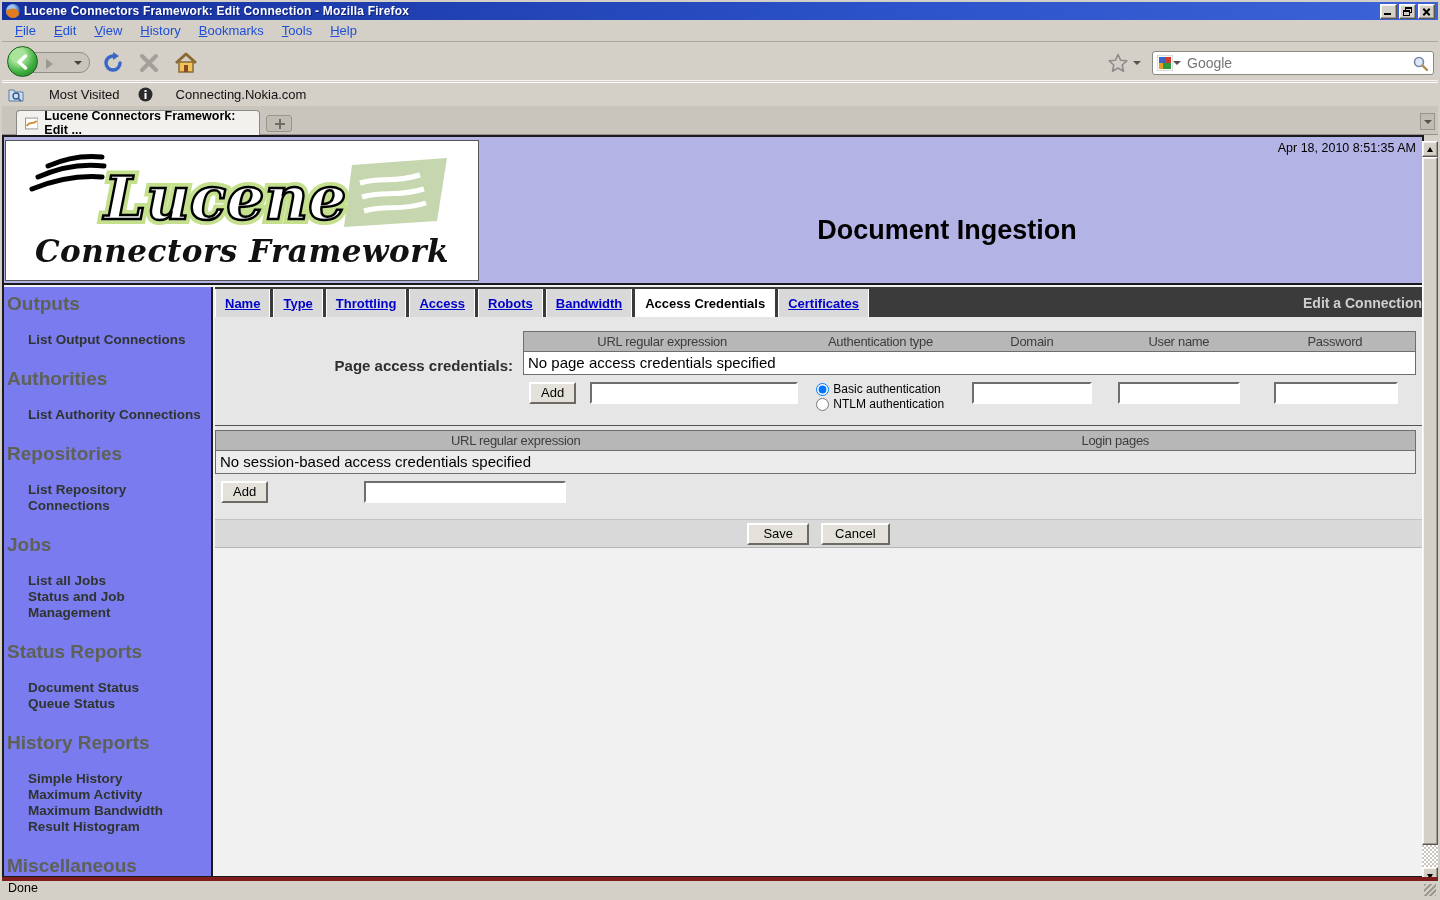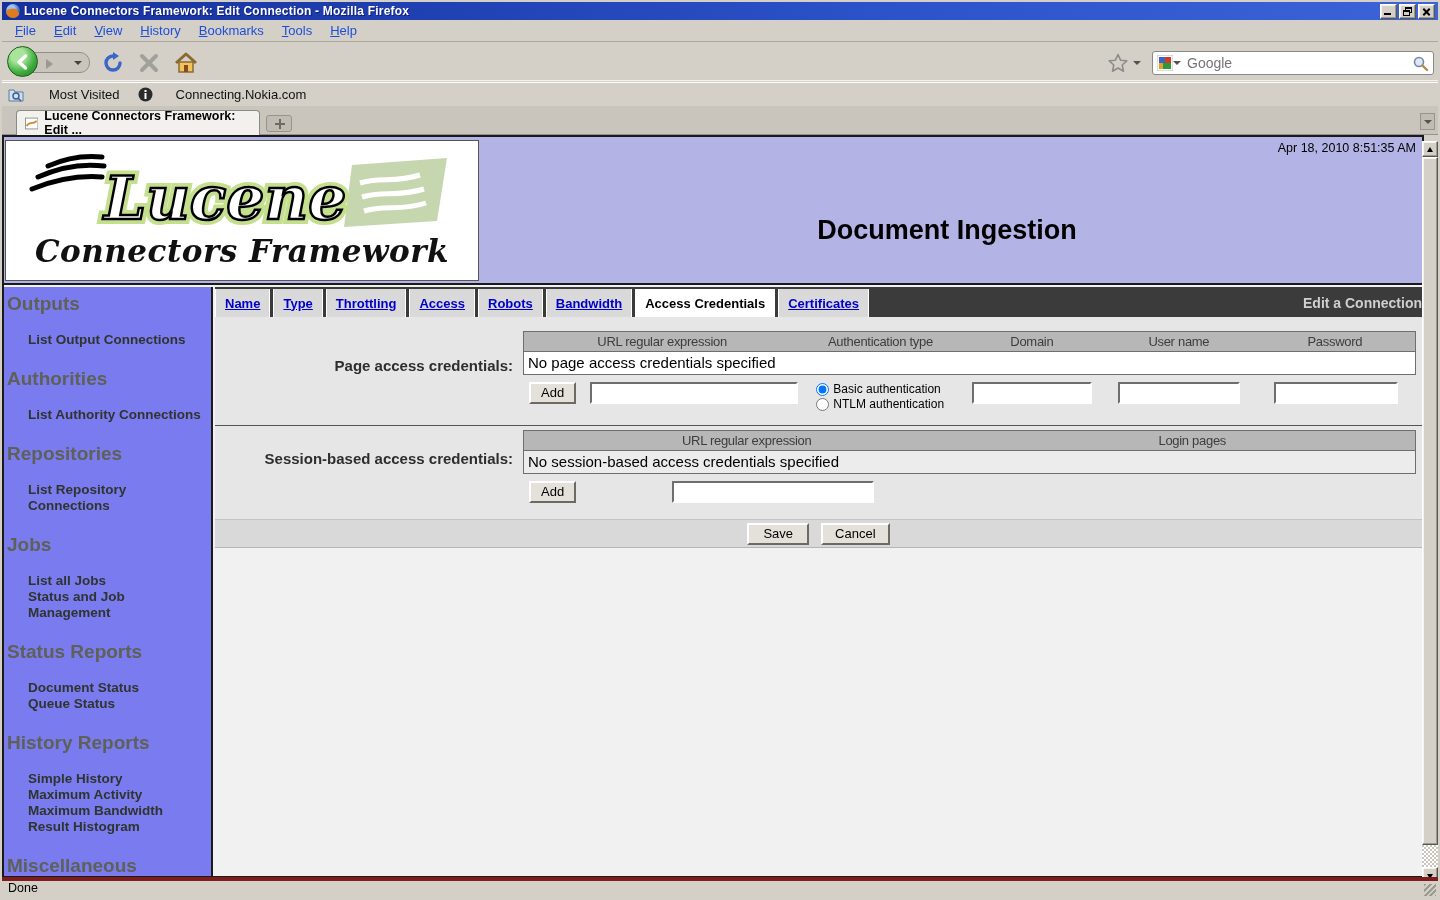--- a/index.html
+++ b/index.html
@@ -404,21 +404,20 @@
               <span class="acol" style="width:18%; justify-content:center">
                 <input class="tinput" style="width: 124px;" type="text">
               </span>
             </div>
           </div>
         </div>
 
         <div class="divider"></div>
 
         <div class="form-row" style="margin-top:4px">
-          <div class="label-col sess">Session-based access credentials:</div>
           <div class="field-col">
             <div class="thead">
               <span class="th" style="width:50%">URL regular expression</span>
               <span class="th" style="width:50%">Login pages</span>
             </div>
             <div class="empty-row sess">No session-based access credentials specified</div>
             <div class="add-row" style="padding-bottom:4px">
               <button class="btn" style="margin-left:6px">Add</button>
               <input class="tinput" style="width: 202px; margin-left: 96px;" type="text">
             </div>

